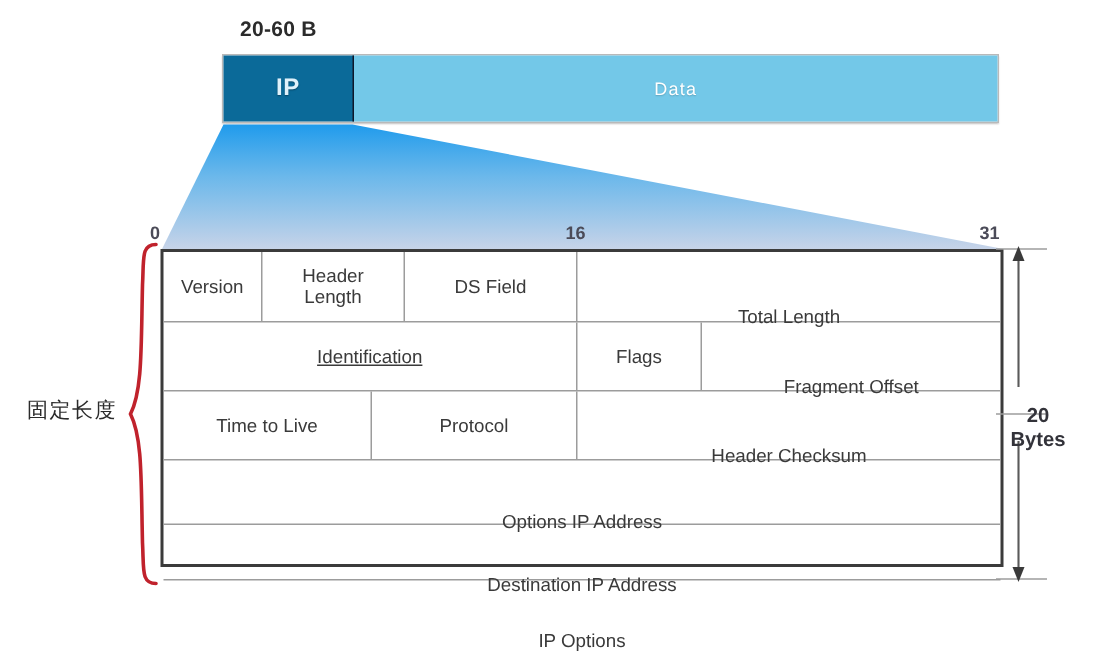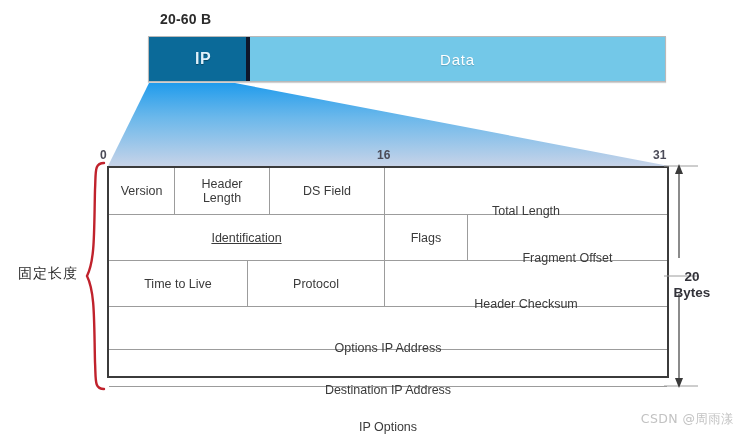--- a/index.html
+++ b/index.html
@@ -46,32 +46,31 @@
   .packet-ip {
     width: 86px;
     background: #0b6a99;
     color: #dff1fb;
     display: flex;
     align-items: center;
     justify-content: center;
     font-size: 16px;
     font-weight: 600;
     letter-spacing: .5px;
-    border-right: 4px solid #0f172a;
+    border-right: 1px solid #0f172a;
     text-shadow: 0 1px 1px rgba(0,0,0,.35);
-    padding-left: 11px;
   }
   .packet-data {
     flex: 1;
     background: #73c8e8;
     color: #ffffff;
     display: flex;
     align-items: center;
     justify-content: center;
-    font-size: 15px;
+    font-size: 12px;
     font-weight: 500;
     letter-spacing: .8px;
     text-shadow: 0 1px 1px rgba(0,0,0,.18);
   }
 
   
   .funnel {
     position: absolute;
     left: 0;
     top: 0;
@@ -273,15 +272,14 @@
 
     <line x1="15" y1="10" x2="15" y2="98" stroke="#5a5a5a" stroke-width="1.4"></line>
     <polygon points="15,4 11,14 19,14" fill="#3a3a3a"></polygon>
 
     <line x1="15" y1="134" x2="15" y2="221" stroke="#5a5a5a" stroke-width="1.4"></line>
     <polygon points="15,228 11,218 19,218" fill="#3a3a3a"></polygon>
   </svg>
   <div class="dim-label">20
 Bytes</div>
 
-  <div class="watermark">CSDN @周雨漾</div>
 
 </div>
 
 </body></html>

